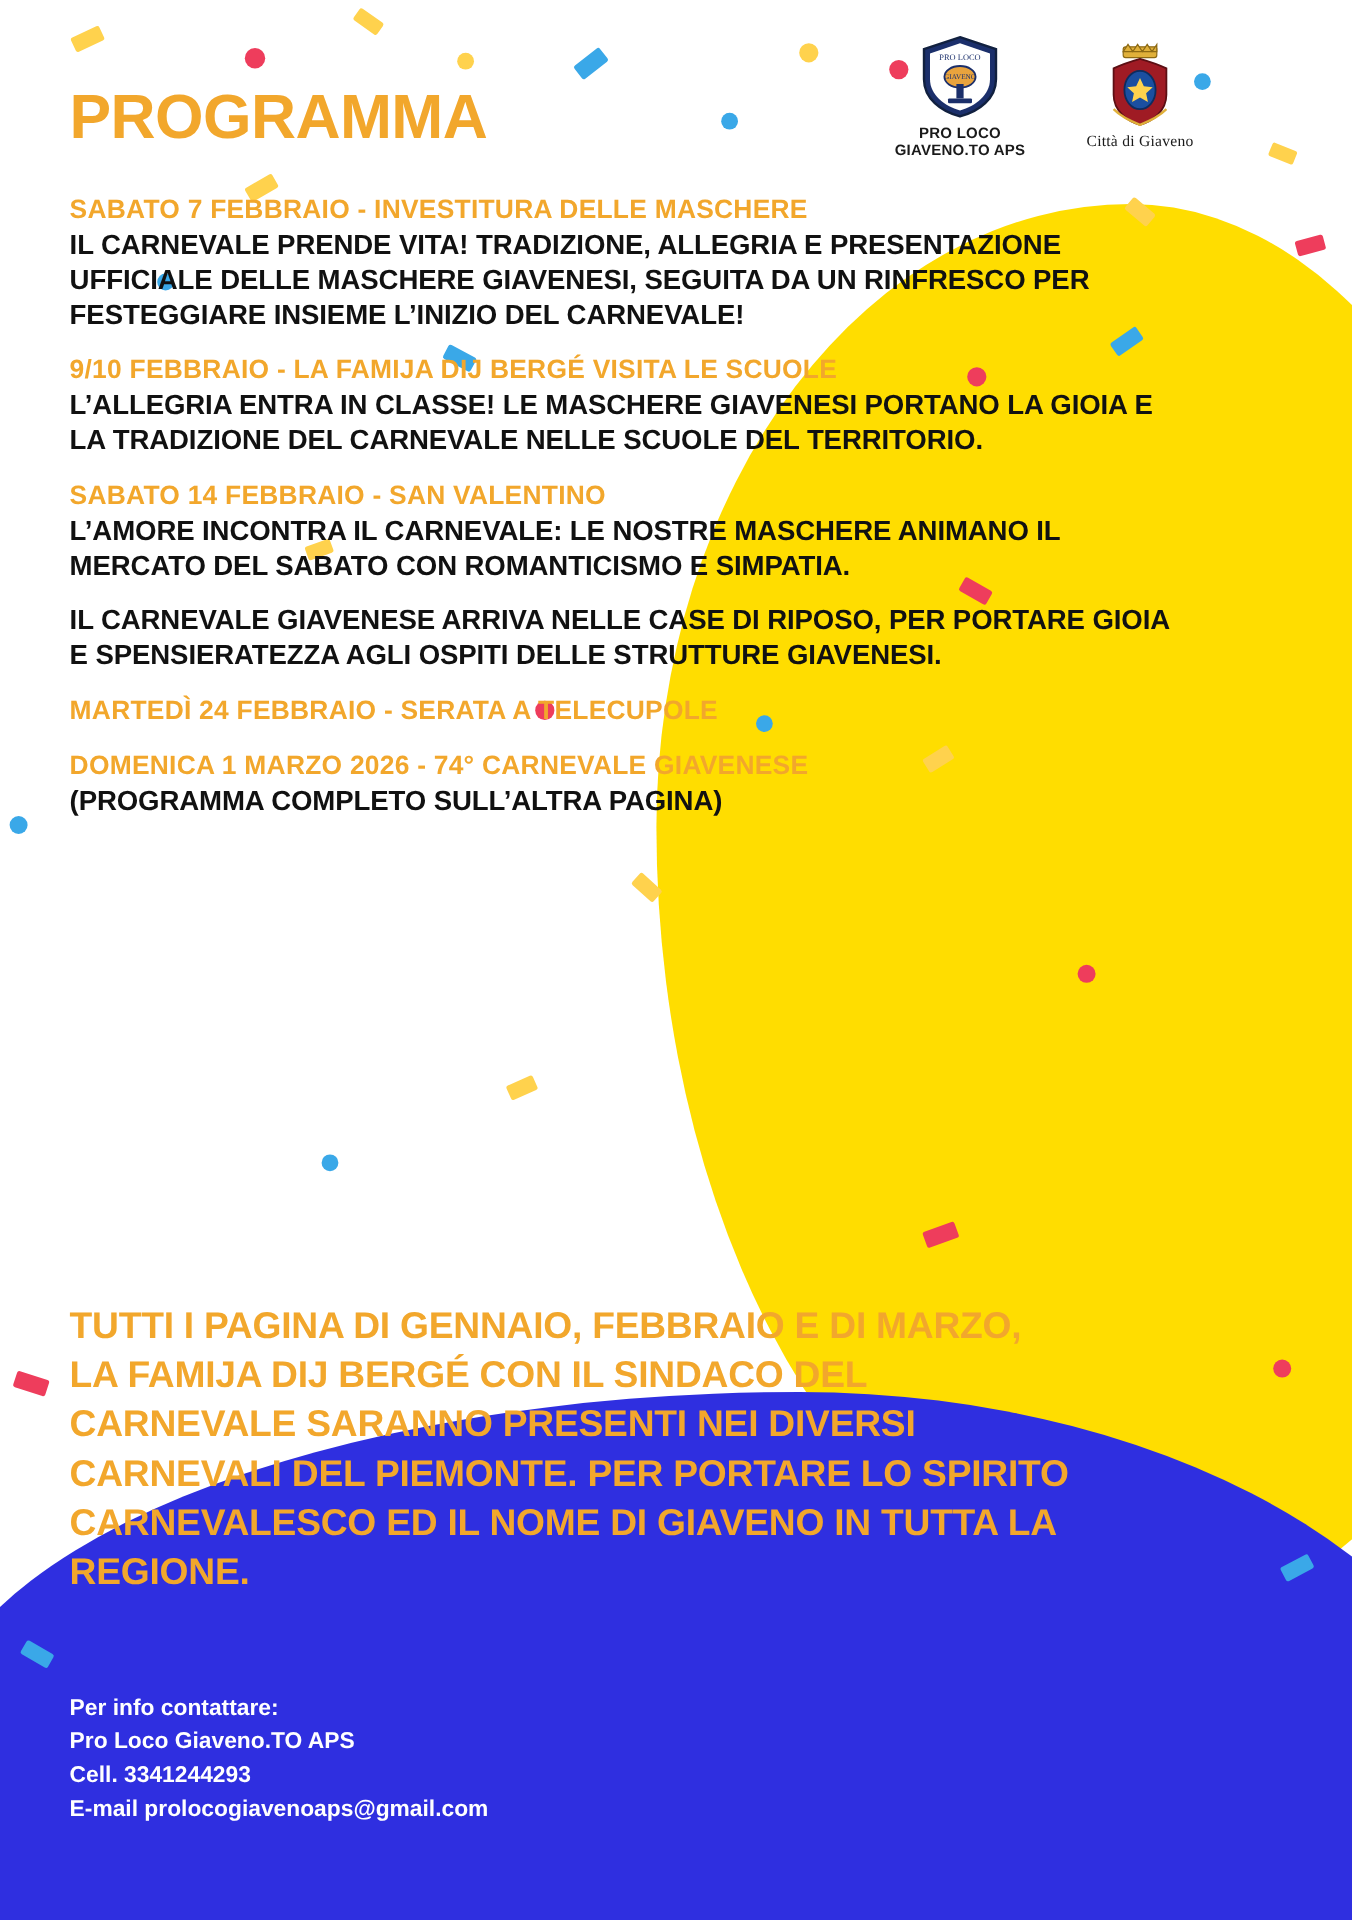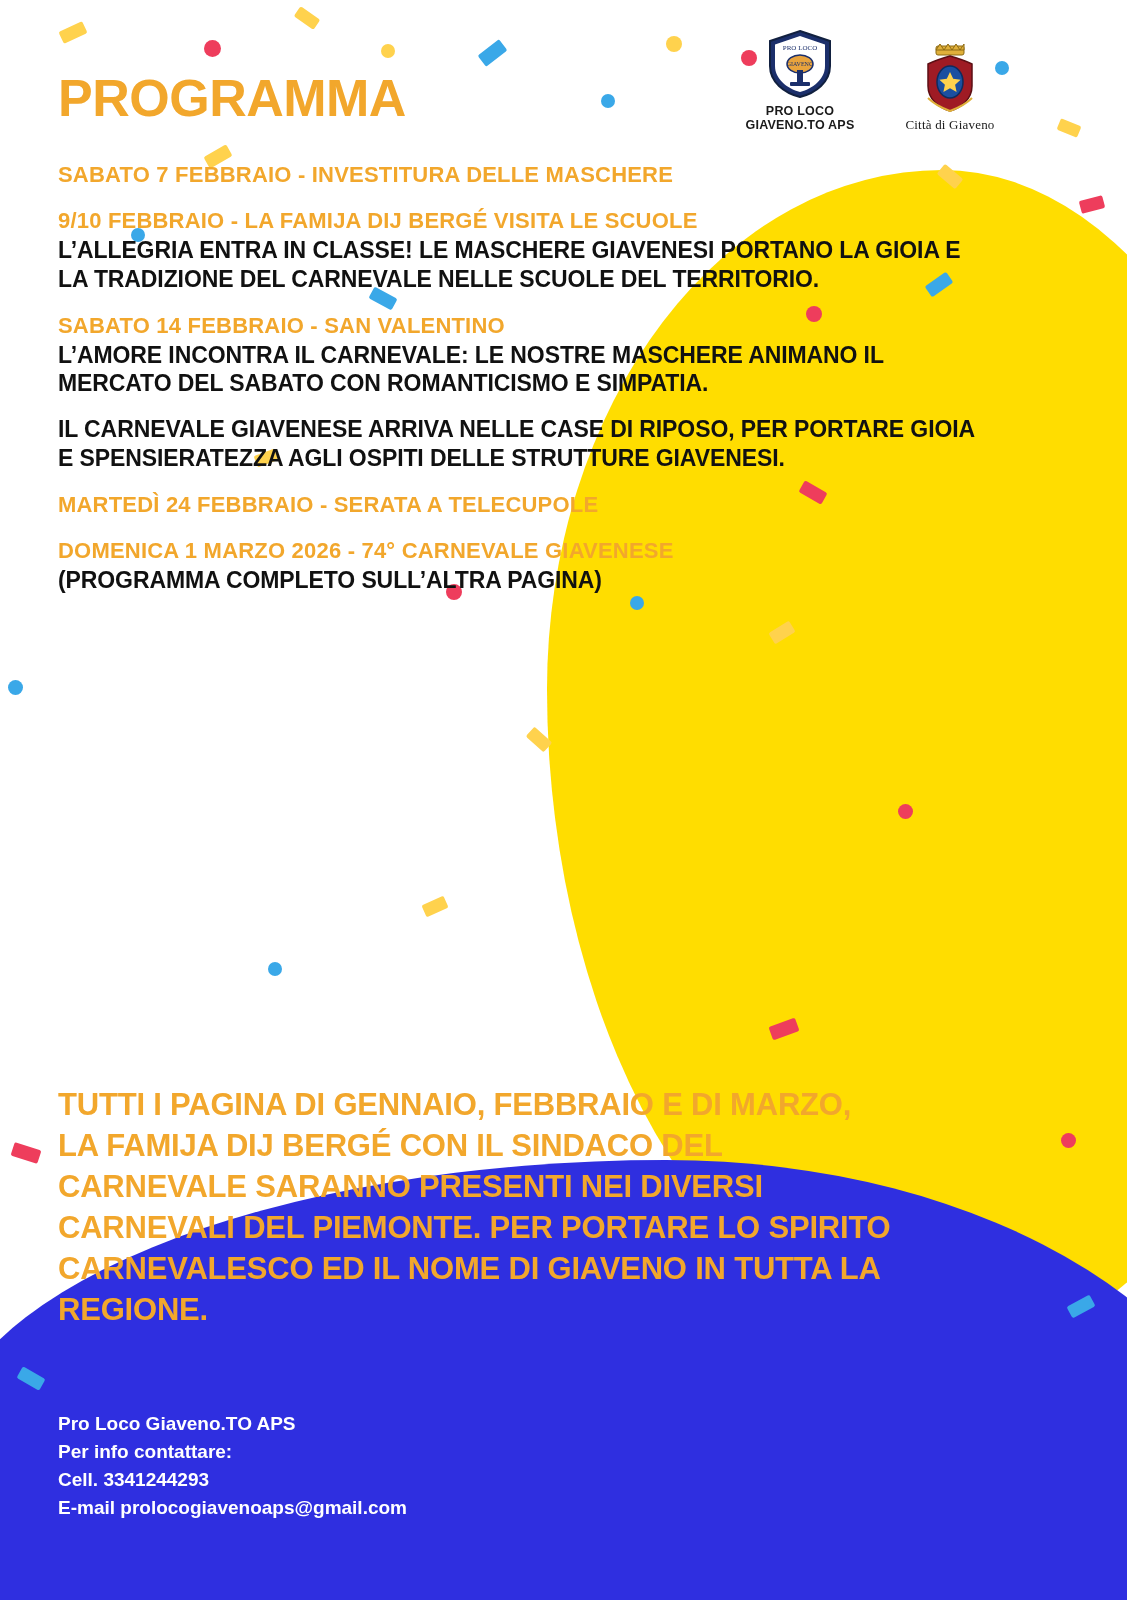--- a/index.html
+++ b/index.html
@@ -56,21 +56,21 @@
     position: absolute;
     inset: 0;
   }
 
   #logos {
     position: absolute;
     top: 28px;
     right: 118px;
     display: flex;
     gap: 32px;
-    align-items: flex-end;
+    align-items: center;
   }
   .logo-block {
     text-align: center;
     width: 118px;
   }
   .logo-mark {
     width: 72px;
     height: 72px;
     margin: 0 auto 4px auto;
     position: relative;
@@ -229,20 +229,21 @@
         <div>Città di Giaveno</div>
       </div>
     </div>
   </div>
 
   <h1 id="title">PROGRAMMA</h1>
 
   <div id="events">
     <div class="event">
       <div class="event-head">SABATO 7 FEBBRAIO - INVESTITURA DELLE MASCHERE</div>
+      <div class="event-body">IL CARNEVALE PRENDE VITA! TRADIZIONE, ALLEGRIA E PRESENTAZIONE UFFICIALE DELLE MASCHERE GIAVENESI, SEGUITA DA UN RINFRESCO PER FESTEGGIARE INSIEME L’INIZIO DEL CARNEVALE!</div>
     </div>
     <div class="event">
       <div class="event-head">9/10 FEBBRAIO - LA FAMIJA DIJ BERGÉ VISITA LE SCUOLE</div>
       <div class="event-body">L’ALLEGRIA ENTRA IN CLASSE! LE MASCHERE GIAVENESI PORTANO LA GIOIA E LA TRADIZIONE DEL CARNEVALE NELLE SCUOLE DEL TERRITORIO.</div>
     </div>
     <div class="event">
       <div class="event-head">SABATO 14 FEBBRAIO - SAN VALENTINO</div>
       <div class="event-body">L’AMORE INCONTRA IL CARNEVALE: LE NOSTRE MASCHERE ANIMANO IL MERCATO DEL SABATO CON ROMANTICISMO E SIMPATIA.</div>
     </div>
     <div class="event">
@@ -253,19 +254,19 @@
     </div>
     <div class="event final">
       <div class="event-head">DOMENICA 1 MARZO 2026 - 74° CARNEVALE GIAVENESE</div>
       <div class="event-body">(PROGRAMMA COMPLETO SULL’ALTRA PAGINA)</div>
     </div>
   </div>
 
   <div id="highlight">TUTTI I PAGINA DI GENNAIO, FEBBRAIO E DI MARZO, LA FAMIJA DIJ BERGÉ CON IL SINDACO DEL CARNEVALE SARANNO PRESENTI NEI DIVERSI CARNEVALI DEL PIEMONTE. PER PORTARE LO SPIRITO CARNEVALESCO ED IL NOME DI GIAVENO IN TUTTA LA REGIONE.</div>
 
   <div id="footer">
+    <div class="line">Per info contattare:</div>
     <div class="line">Pro Loco Giaveno.TO APS</div>
-    <div class="line">Per info contattare:</div>
     <div class="line">Cell. 3341244293</div>
     <div class="line">E-mail prolocogiavenoaps@gmail.com</div>
   </div>
 
 </div>
 
 </body></html>

